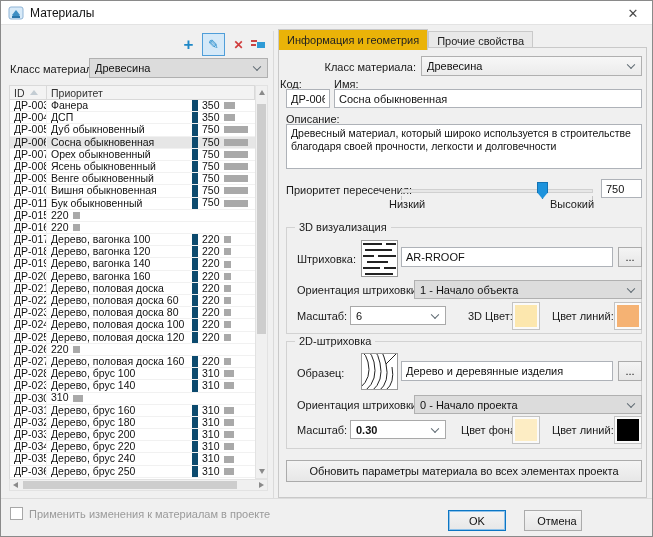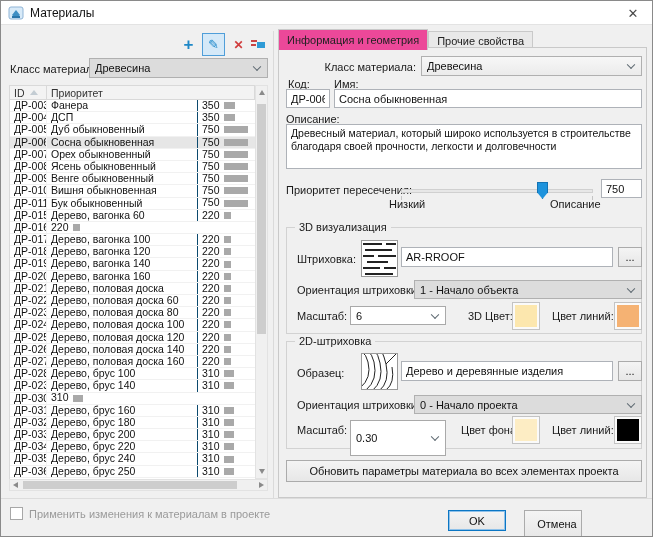--- a/index.html
+++ b/index.html
@@ -46,21 +46,21 @@
   .thc { border-right:1px solid #d9d9d9; padding-left:4px; display:flex; align-items:center; cursor:pointer;text-align:center; }
   .thc-id { width:37px; } .thc-name { width:151px; } .thc-pri { flex:1; border-right:none; }
   .sort-tri { width:0; height:0; border-left:4px solid transparent; border-right:4px solid transparent;
     border-bottom:5px solid #c3ccd3; margin-left:5px; }
   .tbody { position:absolute; left:8px; top:99px; width:246px; height:379px; background:#fff;
     border-left:1px solid #d9d9d9; overflow:hidden; }
   .trow { display:flex; height:12.19px; line-height:11.3px; font-size:10.5px; color:#111;
     border-bottom:1px solid #f1f1f1; cursor:pointer; }
   .trow.sel { background:#e6e6e6; }
   .c-id { width:37px; padding-left:4px; border-right:1px solid #f3f3f3; overflow:hidden; white-space:nowrap; }
-  .c-name { width:151px; padding-left:4px; border-right:1px solid #0c4a6e; overflow:hidden; white-space:nowrap; }
+  .c-name { width:151px; padding-left:4px; border-right:6px solid #0c4a6e; overflow:hidden; white-space:nowrap; }
   .c-pri { flex:1; display:flex; align-items:center; padding-left:4px; }
   .pnum { width:22px; font-style:normal; }
   .pbar { display:block; height:7px; font-style:normal; }
   
   .vscroll { position:absolute; left:254px; top:84px; width:13px; height:394px; background:#f0f0f0;
     border:1px solid #e2e2e2; }
   .vthumb { position:absolute; left:1px; top:18px; width:9px; height:230px; background:#cdcdcd; cursor:pointer; }
   .hscroll { position:absolute; left:8px; top:478px; width:259px; height:12px; background:#f0f0f0;
     border:1px solid #e2e2e2; }
   .hthumb { position:absolute; left:13px; top:1px; width:214px; height:8px; background:#cdcdcd; cursor:pointer; }
@@ -71,37 +71,37 @@
   .sa-right { right:3px; top:2px; border-top:3.5px solid transparent; border-bottom:3.5px solid transparent; border-left:5px solid #8a8a8a; }
   
   .checkrow { position:absolute; left:9px; top:506px; display:flex; align-items:center; cursor:pointer; }
   .checkbox { width:13px; height:13px; background:#fff; border:1px solid #a7a7a7; }
   .checklbl { margin-left:6px; color:#9a9a9a; font-size:11px; }
   
   .divider { position:absolute; left:272px; top:30px; width:1px; height:467px; background:#dadada; }
   .tabs { position:absolute; left:277px; top:28px; display:flex; align-items:flex-end; }
   .tab { border:1px solid #c9c9c9; border-bottom:none; padding:3px 8px 3px 8px; font-size:11px;
     cursor:pointer; background:#e9e9e9; color:#222; }
-  .tab.active { background:#ec4899; padding-top:4px; padding-bottom:4px; position:relative; z-index:3; }
+  .tab.active { background:#eab308; padding-top:4px; padding-bottom:4px; position:relative; z-index:3; }
   .tabpage { position:absolute; left:277px; top:46px; width:369px; height:451px;
     border:1px solid #c9c9c9; background:#f0f0f0; }
   
   .slider-track { position:absolute; left:400px; top:188px; width:192px; height:4px;
     background:#e7e7e7; border:1px solid #d0d0d0; cursor:pointer; }
   .slider-thumb { position:absolute; left:536px; top:181px; width:11px; height:17px; background:#1e93dc;
     border:1px solid #1373b4; clip-path:polygon(0 0,100% 0,100% 60%,50% 100%,0 60%); cursor:pointer; }
   .tick { position:absolute; width:1px; height:4px; background:#c4c4c4; top:195px; }
   .minmax { position:absolute; font-size:11px; color:#1a1a1a; top:197px; }
   
   .preview { position:absolute; width:37px; height:37px; background:#fff; border:1px solid #9a9a9a; cursor:pointer; }
   
   .footer-sep { position:absolute; left:0; top:497px; width:100%; height:1px; background:#dcdcdc; }
   .btn-ok { left:447px; top:509px; width:58px; height:21px; border:1px solid #0b76c4;
     box-shadow:inset 0 0 0 1px #8fc1e9; }
-  .btn-cancel { left:523px; top:509px; width:58px; height:28px;padding-left:8px; }
+  .btn-cancel { left:523px; top:509px; width:58px; height:21px;padding-left:8px; }
 </style>
 </head>
 <body>
 
 <div id="window">
 
   <div class="titlebar">
     <svg class="app-icon" viewBox="0 0 16 16">
       <rect x="1" y="2" width="14" height="12" rx="2" fill="#d8eaf8" stroke="#8fb4d6"></rect>
       <path d="M4 10 L8 5 L12 10 L10 12 L6 12 Z" fill="#3f8fc4"></path>
@@ -209,21 +209,20 @@
       <div class="trow">
         <span class="c-id">ДР-011</span>
         <span class="c-name">Бук обыкновенный</span>
         <span class="c-pri">
           <i class="pnum">750</i>
           <i class="pbar" style="width: 24px; background: rgb(169, 169, 169);"></i>
         </span>
       </div>
       <div class="trow">
         <span class="c-id">ДР-015</span>
-        <span class="c-name">Дерево, вагонка 60</span>
         <span class="c-pri">
           <i class="pnum">220</i>
           <i class="pbar" style="width: 7px; background: rgb(169, 169, 169);"></i>
         </span>
       </div>
       <div class="trow">
         <span class="c-id">ДР-016</span>
         <span class="c-pri">
           <i class="pnum">220</i>
           <i class="pbar" style="width: 7px; background: rgb(169, 169, 169);"></i>
@@ -296,21 +295,20 @@
       <div class="trow">
         <span class="c-id">ДР-025</span>
         <span class="c-name">Дерево, половая доска 120</span>
         <span class="c-pri">
           <i class="pnum">220</i>
           <i class="pbar" style="width: 7px; background: rgb(169, 169, 169);"></i>
         </span>
       </div>
       <div class="trow">
         <span class="c-id">ДР-026</span>
-        <span class="c-name">Дерево, половая доска 140</span>
         <span class="c-pri">
           <i class="pnum">220</i>
           <i class="pbar" style="width: 7px; background: rgb(169, 169, 169);"></i>
         </span>
       </div>
       <div class="trow">
         <span class="c-id">ДР-027</span>
         <span class="c-name">Дерево, половая доска 160</span>
         <span class="c-pri">
           <i class="pnum">220</i>
@@ -413,36 +411,36 @@
     <span class="tab">Прочие свойства</span>
   </div>
   <div class="tabpage"></div>
 
   <span class="lbl" style="left:303px; top:60px; width:112px; text-align:right;">Класс материала:</span>
   <div class="combo light" style="left:420px; top:55px; width:221px; height:20px;">
     <span>Древесина</span>
     <i class="chev"></i>
   </div>
 
-  <span class="lbl" style="left:287px; top:77px;text-align:center;">Код:</span>
+  <span class="lbl" style="left:279px; top:77px;text-align:center;">Код:</span>
   <input class="input" style="left: 285px; top: 88px; width: 44px; height: 19px;" value="ДР-006">
   <span class="lbl" style="left:333px; top:77px;text-align:right;">Имя:</span>
   <input class="input" style="left: 333px; top: 88px; width: 308px; height: 19px;" value="Сосна обыкновенная">
 
   <span class="lbl" style="left:285px; top:112px;">Описание:</span>
   <textarea class="input" style="left: 285px; top: 123px; width: 356px; height: 45px; resize: none; font-size: 10.5px; line-height: 13px; padding: 2px 4px;">Древесный материал, который широко используется в строительстве благодаря своей прочности, легкости и долговечности</textarea>
 
   <span class="lbl" style="left:285px; top:183px;">Приоритет пересечения:</span>
   <div class="slider-track"></div>
   <span class="tick" style="left:400px;"></span>
   <span class="tick" style="left:591px;"></span>
   <div class="slider-thumb"></div>
   <input class="input" style="left: 600px; top: 178px; width: 41px; height: 19px;" value="750">
   <span class="minmax" style="left:388px;">Низкий</span>
-  <span class="minmax" style="left:549px;">Описание</span>
+  <span class="minmax" style="left:549px;">Высокий</span>
 
   <div class="groupbox" style="left:285px; top:226px; width:356px; height:107px;"></div>
   <span class="gtitle" style="left:294px; top:220px;">3D визуализация</span>
 
   <span class="lbl" style="left:296px; top:252px;">Штриховка:</span>
   <div class="preview" style="left:360px; top:239px;">
     <svg width="35" height="35" viewBox="0 0 35 35">
       <g stroke="#222" stroke-width="2">
         <line x1="1" y1="3" x2="20" y2="3"></line>
           <line x1="24" y1="3" x2="34" y2="3"></line>
@@ -494,21 +492,21 @@
   <input class="input" style="left: 400px; top: 360px; width: 212px; height: 20px;" value="Дерево и деревянные изделия">
   <button class="btn" style="left:617px; top:360px; width:24px; height:20px;">...</button>
 
   <span class="lbl" style="left:296px; top:398px;">Ориентация штриховки:</span>
   <div class="combo gray" style="left:413px; top:394px; width:228px; height:19px;">
     <span>0 - Начало проекта</span>
     <i class="chev"></i>
   </div>
 
   <span class="lbl" style="left:296px; top:423px;">Масштаб:</span>
-  <div class="combo white" style="left:349px; top:419px; width:96px; height:36px;">
+  <div class="combo white" style="left:349px; top:419px; width:96px; height:19px;font-weight:bold;">
     <span>0.30</span>
     <i class="chev"></i>
   </div>
   <span class="lbl" style="left:460px; top:423px;">Цвет фона:</span>
   <span class="swatch" style="left: 511px; top: 415px; background: rgb(253, 237, 196);"></span>
   <span class="lbl" style="left:551px; top:423px;">Цвет линий:</span>
   <span class="swatch" style="left: 613px; top: 415px; background: rgb(0, 0, 0);"></span>
 
   <button class="btn" style="left:285px; top:459px; width:356px; height:22px;">Обновить параметры материала во всех элементах проекта</button>
 

